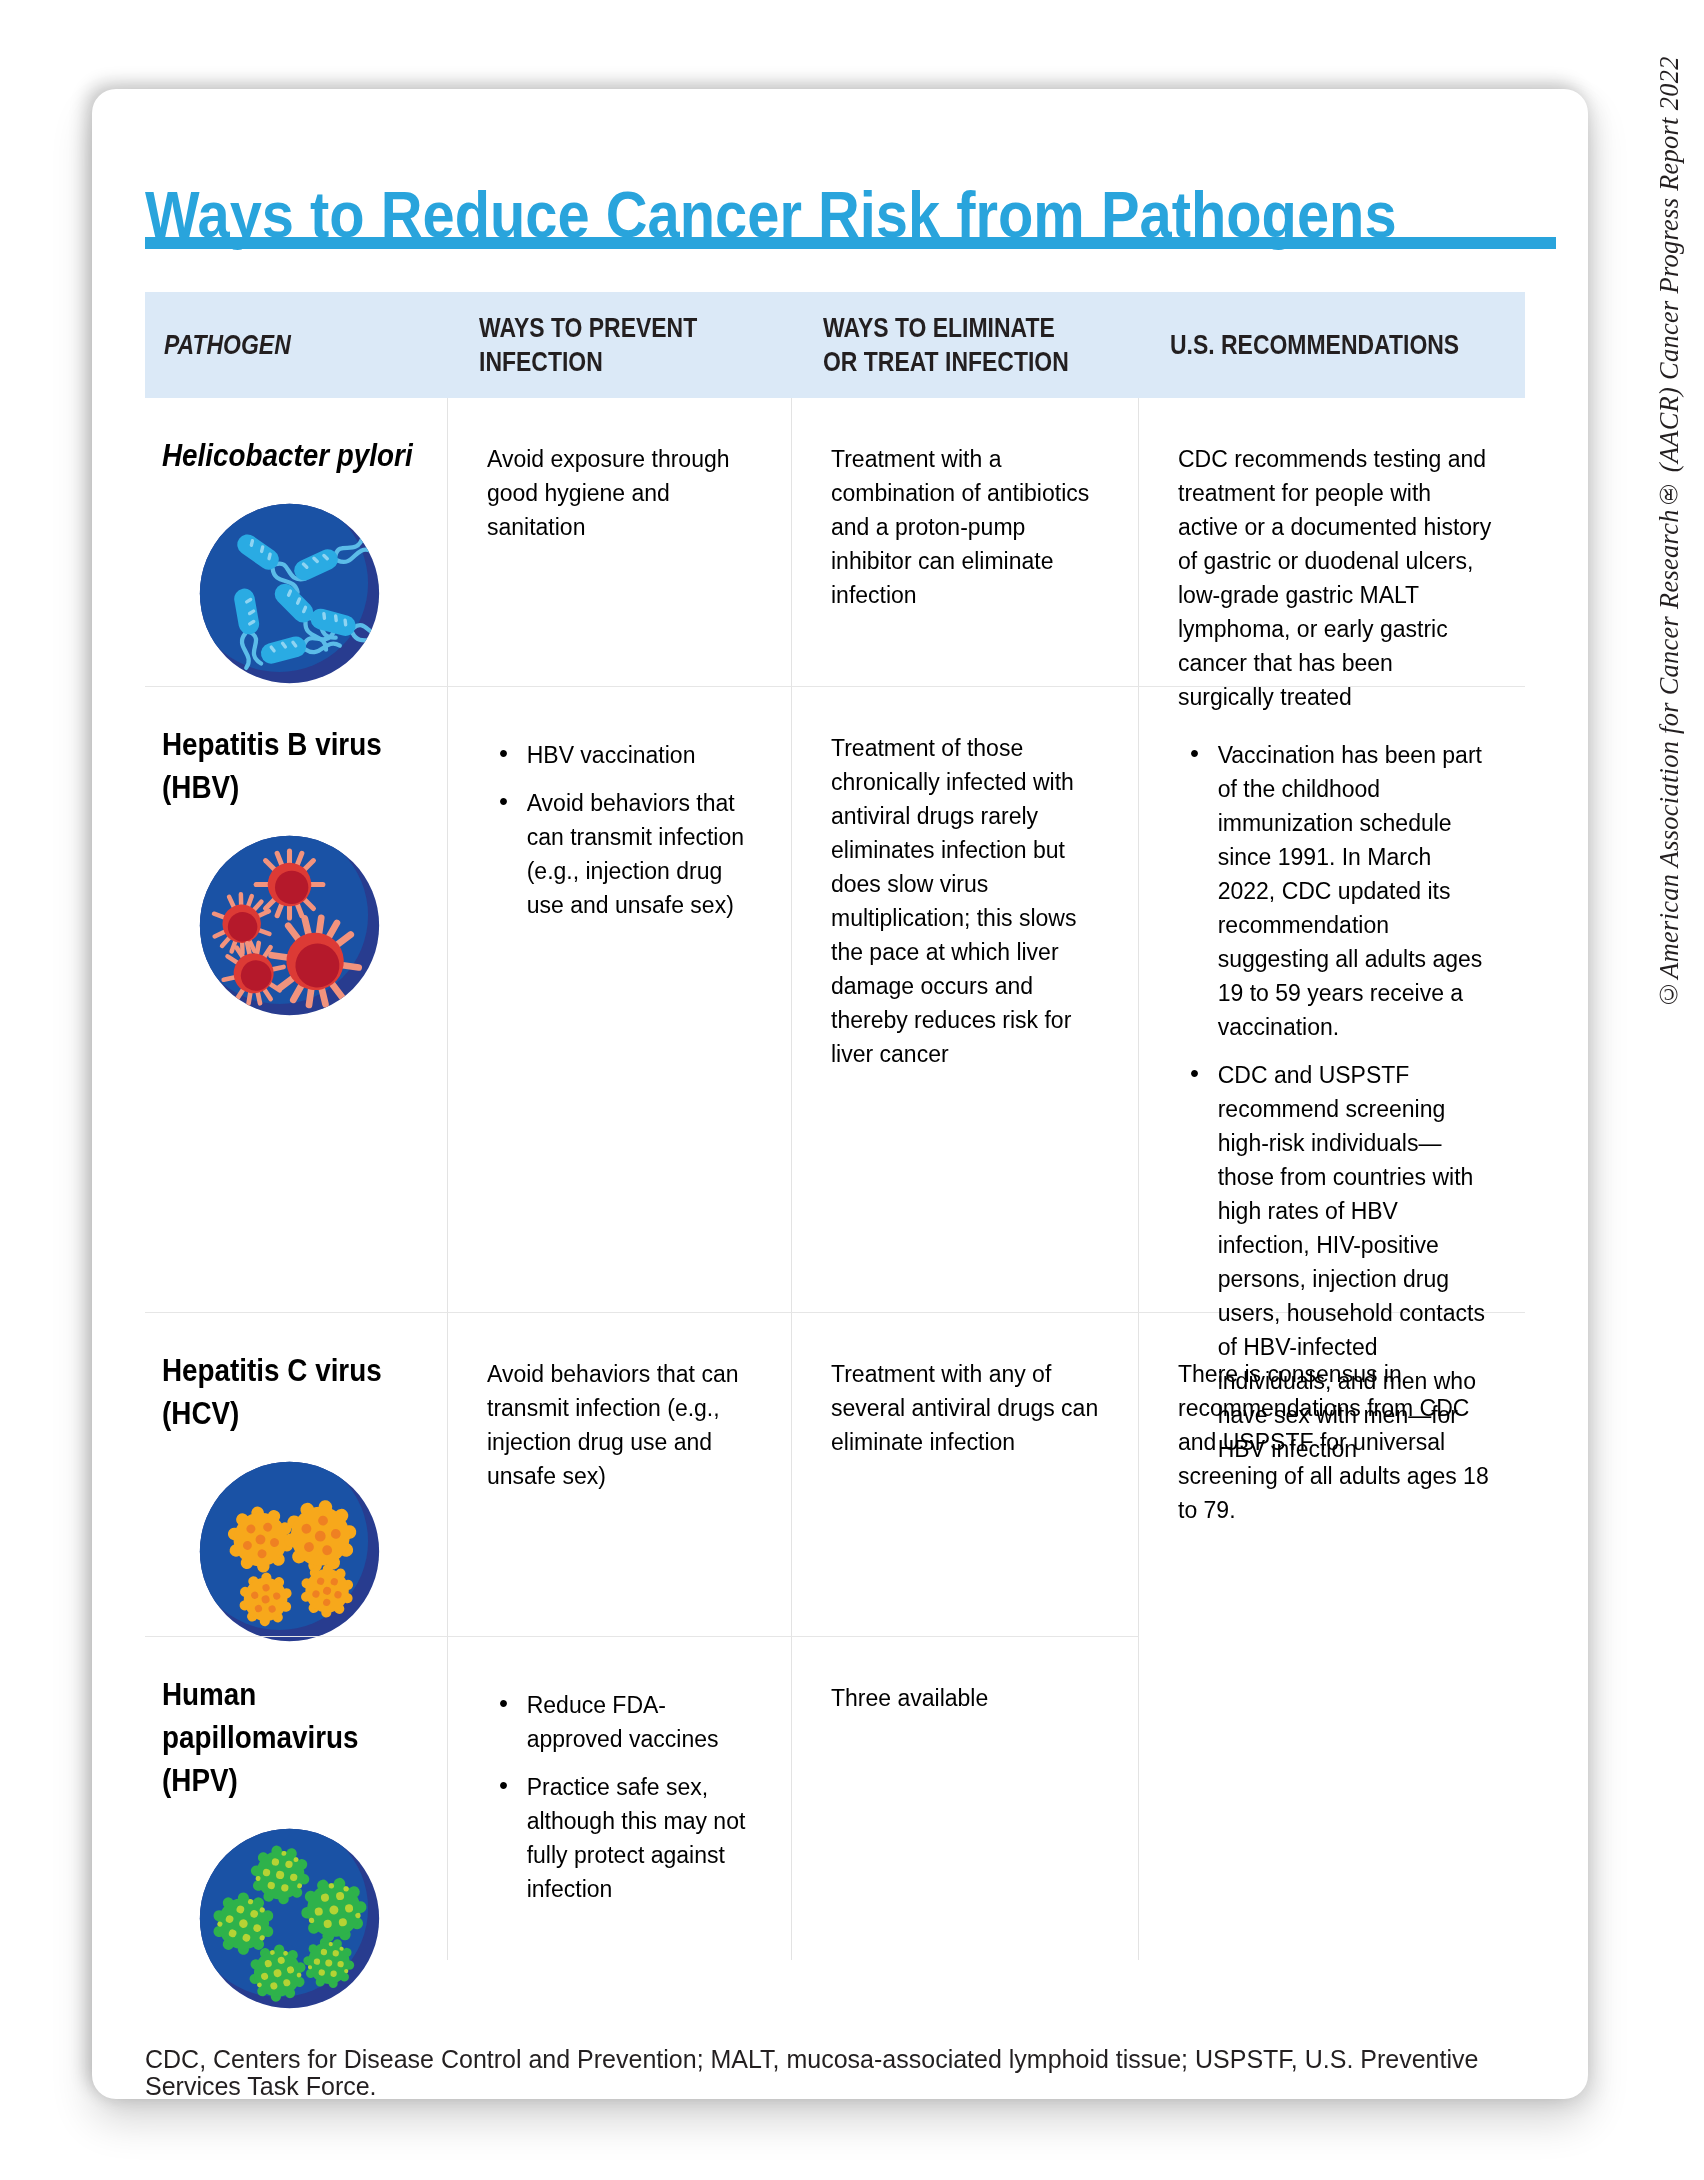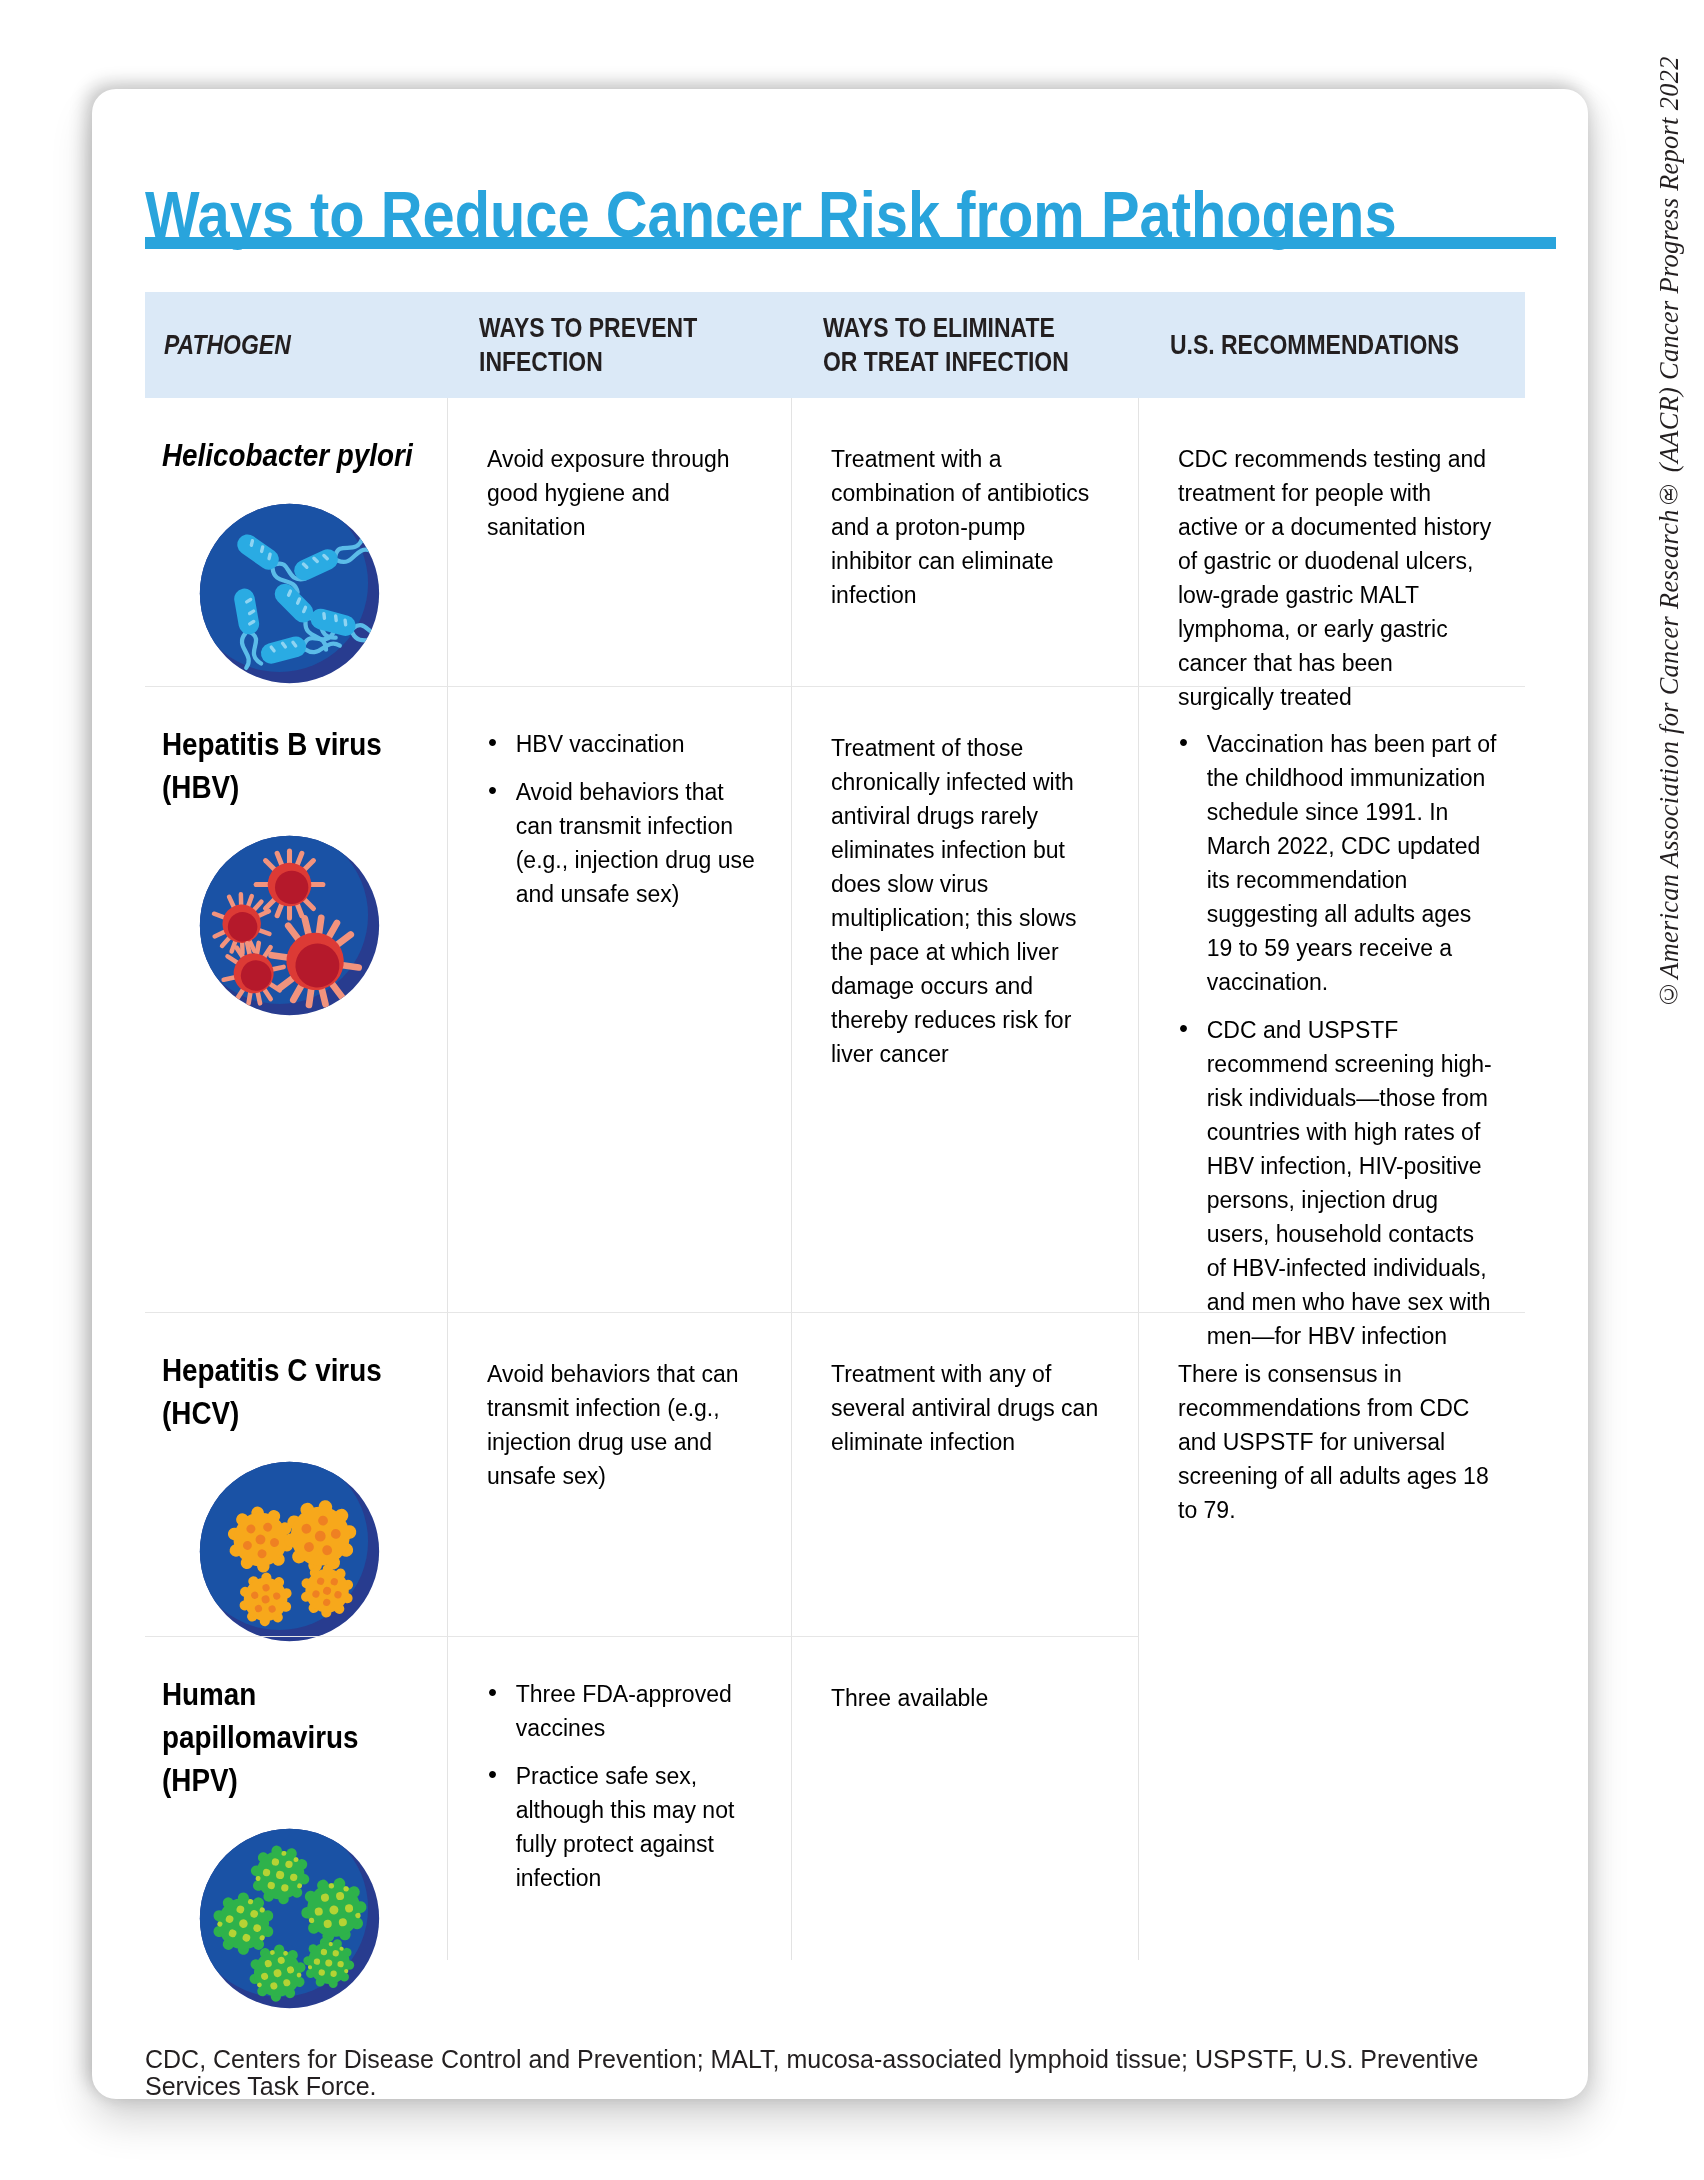--- a/index.html
+++ b/index.html
@@ -54,21 +54,21 @@
   .pathogen-name{
     font-weight:bold;font-size:32px;line-height:43px;
     transform:scaleX(0.87);transform-origin:left top;
     white-space:nowrap;
   }
   .pathogen-name.italic{font-style:italic;}
   .pathogen-circle{
     display:block;width:181px;height:181px;margin:25.6px 0 0 37px;
   }
   .cell-text{margin:8px;}
-  ul.cell-bullets{list-style:none;margin:4px;padding:0 0 0 1.7px;}
+  ul.cell-bullets{list-style:none;margin:15px;padding:0 0 0 1.7px;}
   ul.cell-bullets li{position:relative;padding-left:31px;}
   ul.cell-bullets li + li{margin-top:13.6px;}
   ul.cell-bullets li::before{
     content:"\2022";position:absolute;left:3.4px;top:-1.7px;font-size:25.6px;
   }
   .footnote{
     position:absolute;left:53px;top:1932px;width:1405px;
     font-size:25px;line-height:27px;color:#231f20;
   }
   .sidebar-credit{
@@ -307,21 +307,21 @@
           <use href="#hpv-v" transform="translate(95,55) scale(0.95) rotate(10)"></use>
           <use href="#hpv-v" transform="translate(158,96) scale(1.05) rotate(-6)"></use>
           <use href="#hpv-v" transform="translate(52,112) scale(1.0) rotate(18)"></use>
           <use href="#hpv-v" transform="translate(92,170) scale(0.92) rotate(-14)"></use>
           <use href="#hpv-v" transform="translate(152,158) scale(0.82) rotate(6)"></use>
         </g>
       </svg>
     </div>
     <div class="td vline hline">
       <ul class="cell-bullets">
-        <li>Three FDA-approved vaccines</li>
+        <li>Reduce FDA-approved vaccines</li>
         <li>Practice safe sex, although this may not fully protect against infection</li>
       </ul>
     </div>
     <div class="td vline hline">
       <p class="cell-text">Three available</p>
     </div>
 
   </div>
 
   <p class="footnote">CDC, Centers for Disease Control and Prevention; MALT, mucosa-associated lymphoid tissue; USPSTF, U.S. Preventive Services Task Force.</p>

